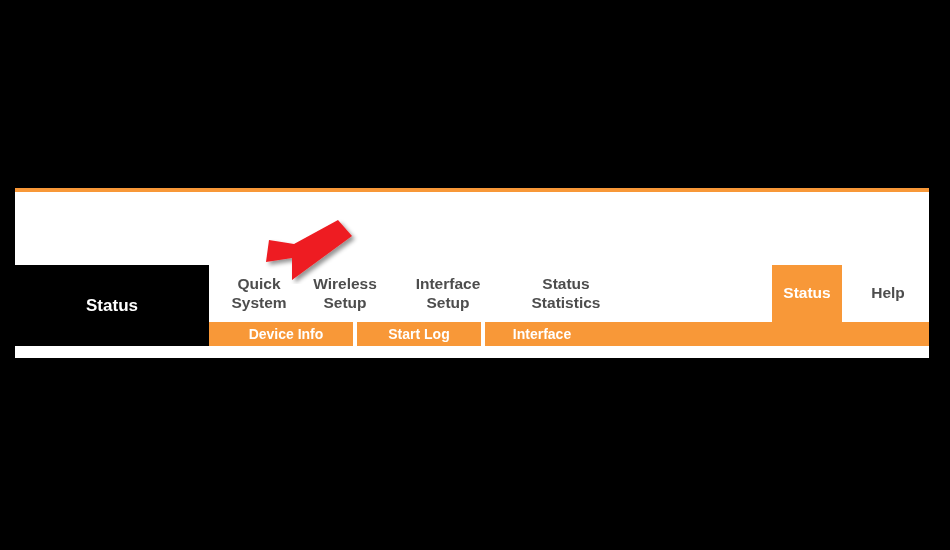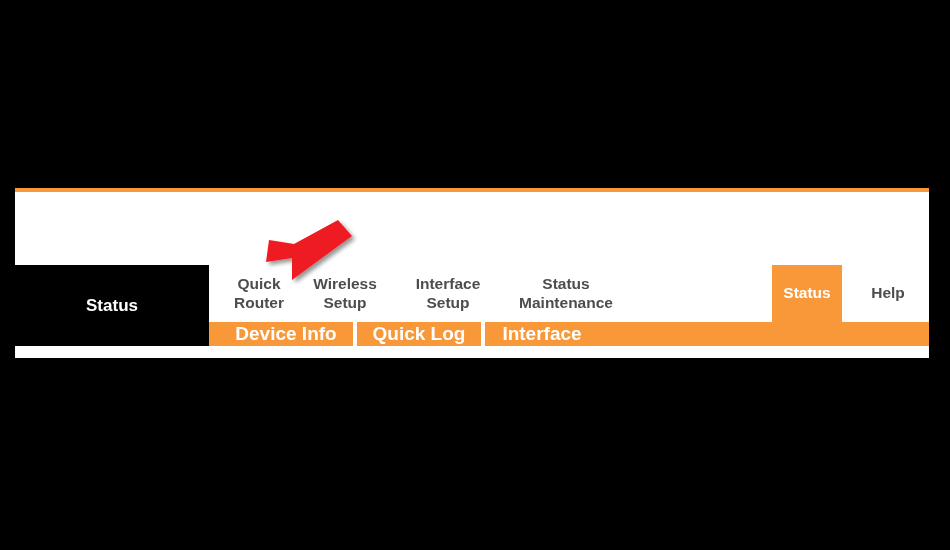--- a/index.html
+++ b/index.html
@@ -121,21 +121,21 @@
     background:#F89838;
   }
   .subnav-item{
     position:absolute;
     top:0;
     height:24px;
     display:flex;
     align-items:center;
     justify-content:center;
     color:#ffffff;
-    font-size:19px;
+    font-size:14px;
     font-weight:bold;
     white-space:nowrap;
   }
   .subnav-sep{
     position:absolute;
     top:0;
     width:4px; height:24px;
     background:#ffffff;
   }
 
@@ -155,45 +155,45 @@
   <div id="panel-top-border" style="background: rgb(248, 152, 56);"></div>
 
 
   <div id="nav-band">
 
     <div id="section-title-block">Status</div>
 
     <nav id="main-nav">
         <div class="nav-item" style="left: 14px; width: 72px;">
           <span>Quick</span>
-          <span>Router</span>
+          <span>System</span>
         </div>
         <div class="nav-item" style="left: 90px; width: 92px;">
           <span>Wireless</span>
           <span>Setup</span>
         </div>
         <div class="nav-item" style="left: 190px; width: 98px;">
           <span>Interface</span>
           <span>Setup</span>
         </div>
         <div class="nav-item" style="left: 296px; width: 122px;">
           <span>Status</span>
-          <span>Maintenance</span>
+          <span>Statistics</span>
         </div>
         <div class="nav-item active" style="left: 563px; width: 70px; background: rgb(248, 152, 56);">
           <span>Status</span>
         </div>
         <div class="nav-item" style="left: 648px; width: 62px;">
           <span>Help</span>
         </div>
       </nav>
 
     <div id="sub-nav" style="background: rgb(248, 152, 56);">
         <div class="subnav-item" style="left: 12px; width: 130px;">Device Info</div>
-        <div class="subnav-item" style="left: 150px; width: 120px;">Quick Log</div>
+        <div class="subnav-item" style="left: 150px; width: 120px;">Start Log</div>
         <div class="subnav-item" style="left: 278px; width: 110px;">Interface</div>
         <div class="subnav-sep" style="left: 144px;"></div>
         <div class="subnav-sep" style="left: 272px;"></div>
       </div>
 
   </div>
 </div>
 
 <svg id="annotation-arrow" viewBox="0 0 110 66" xmlns="http://www.w3.org/2000/svg">
   <defs>

